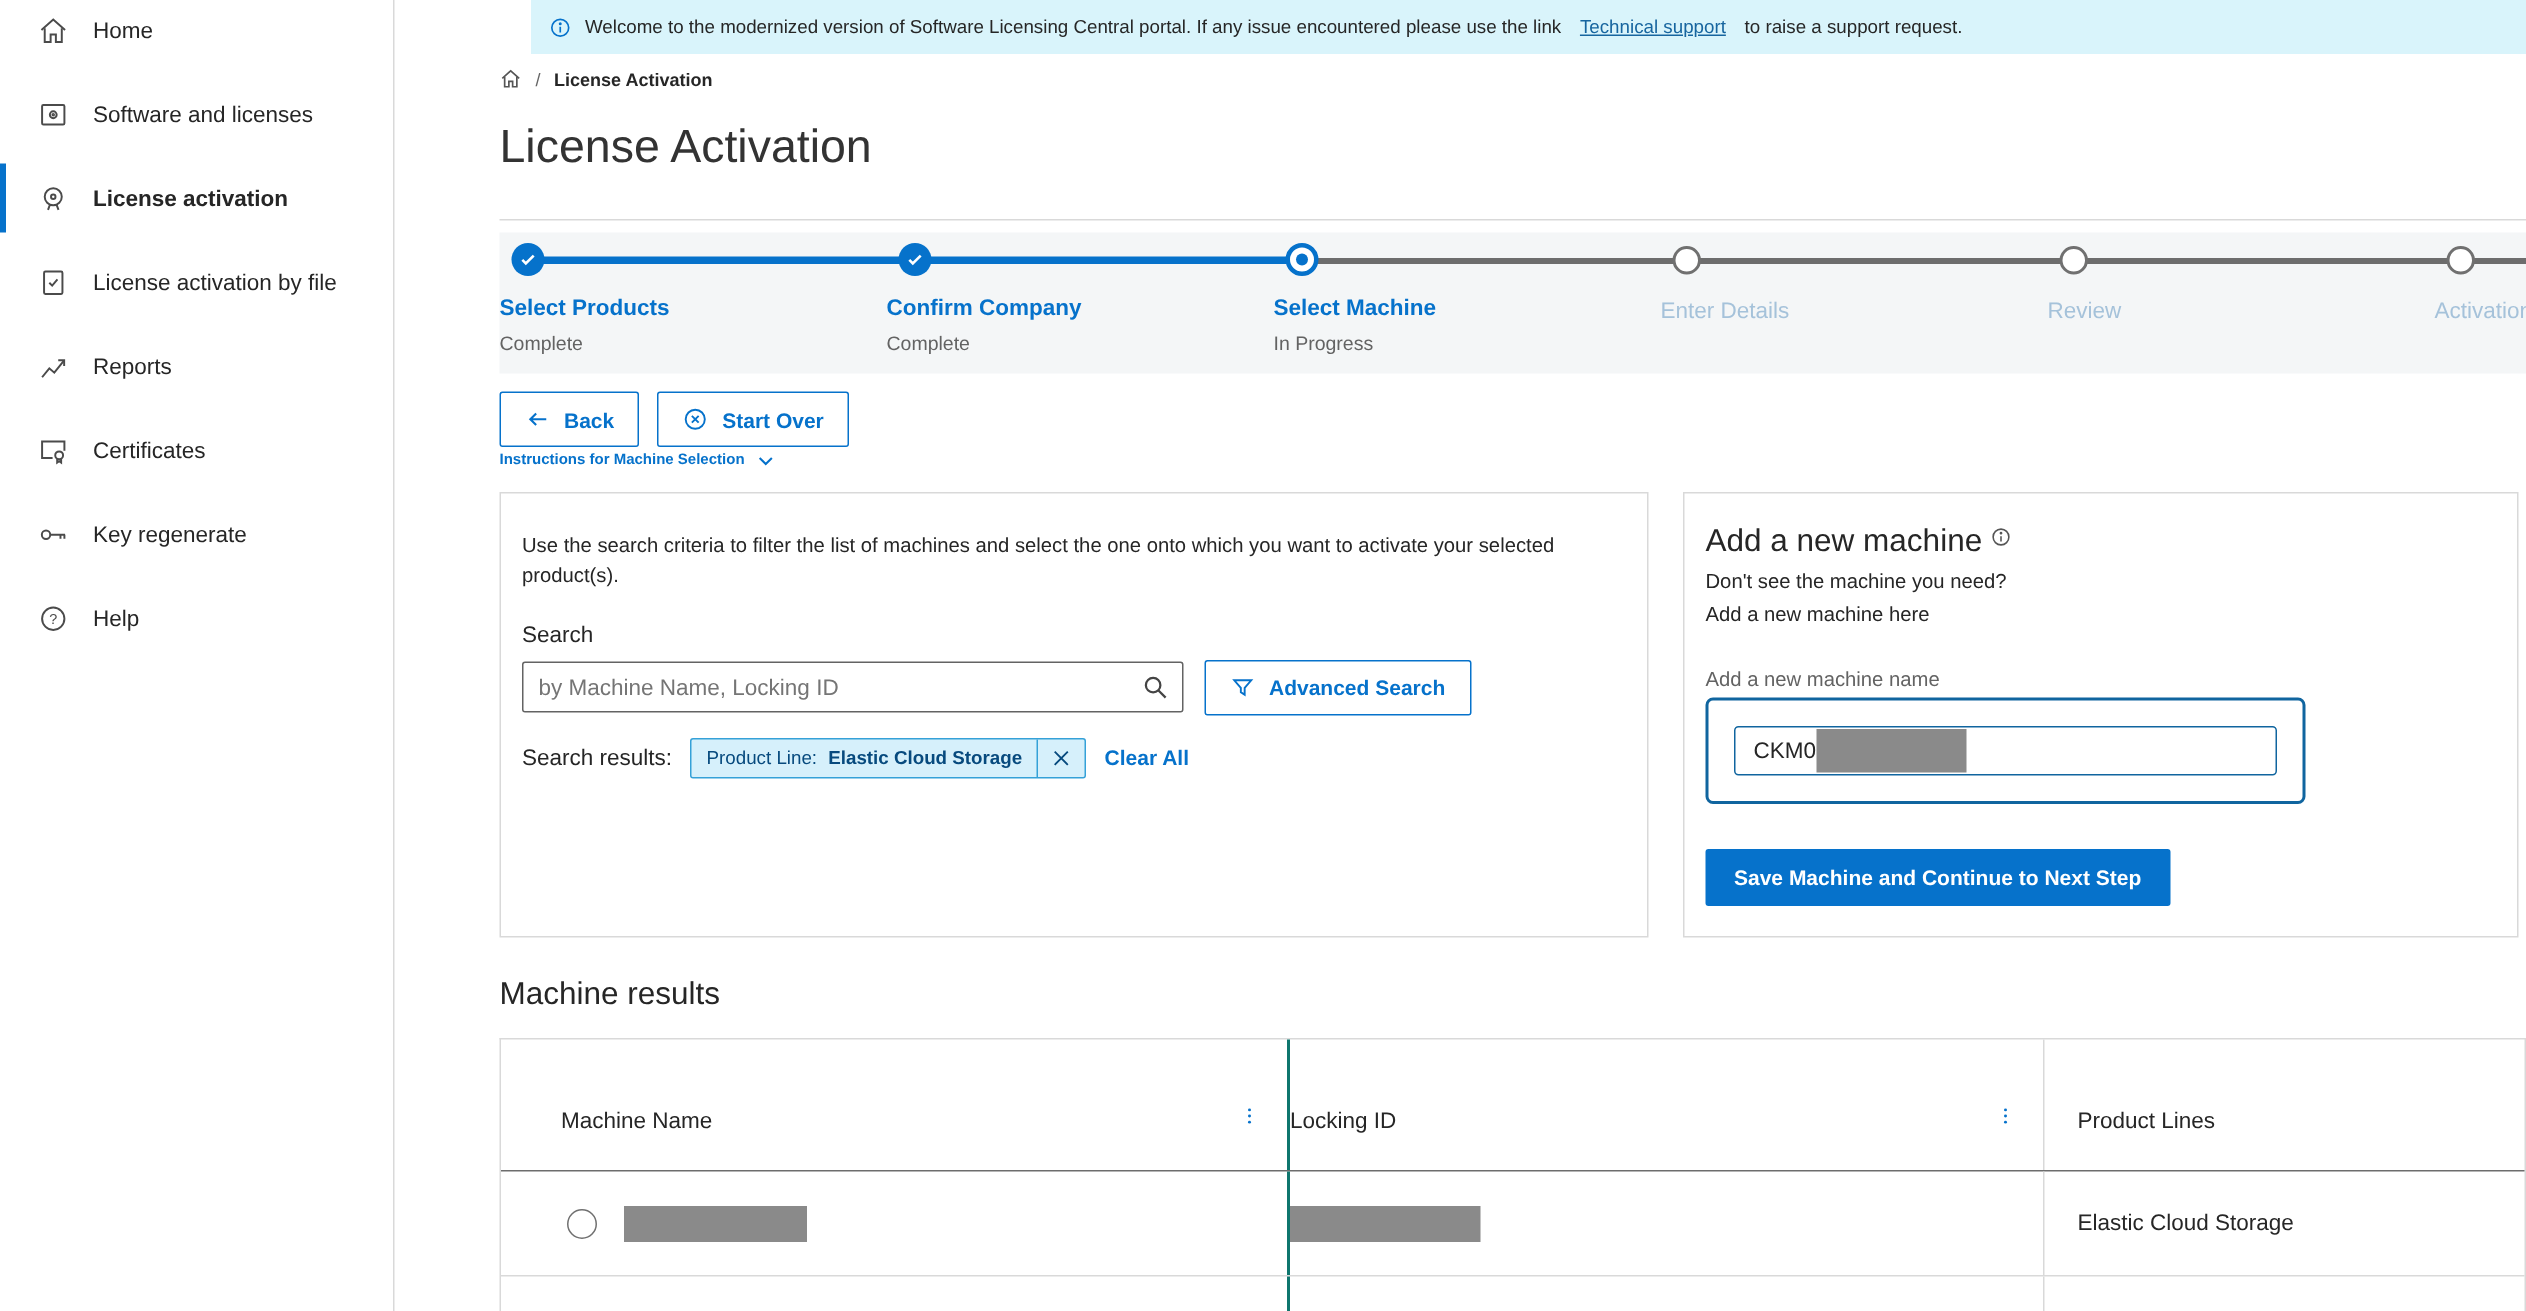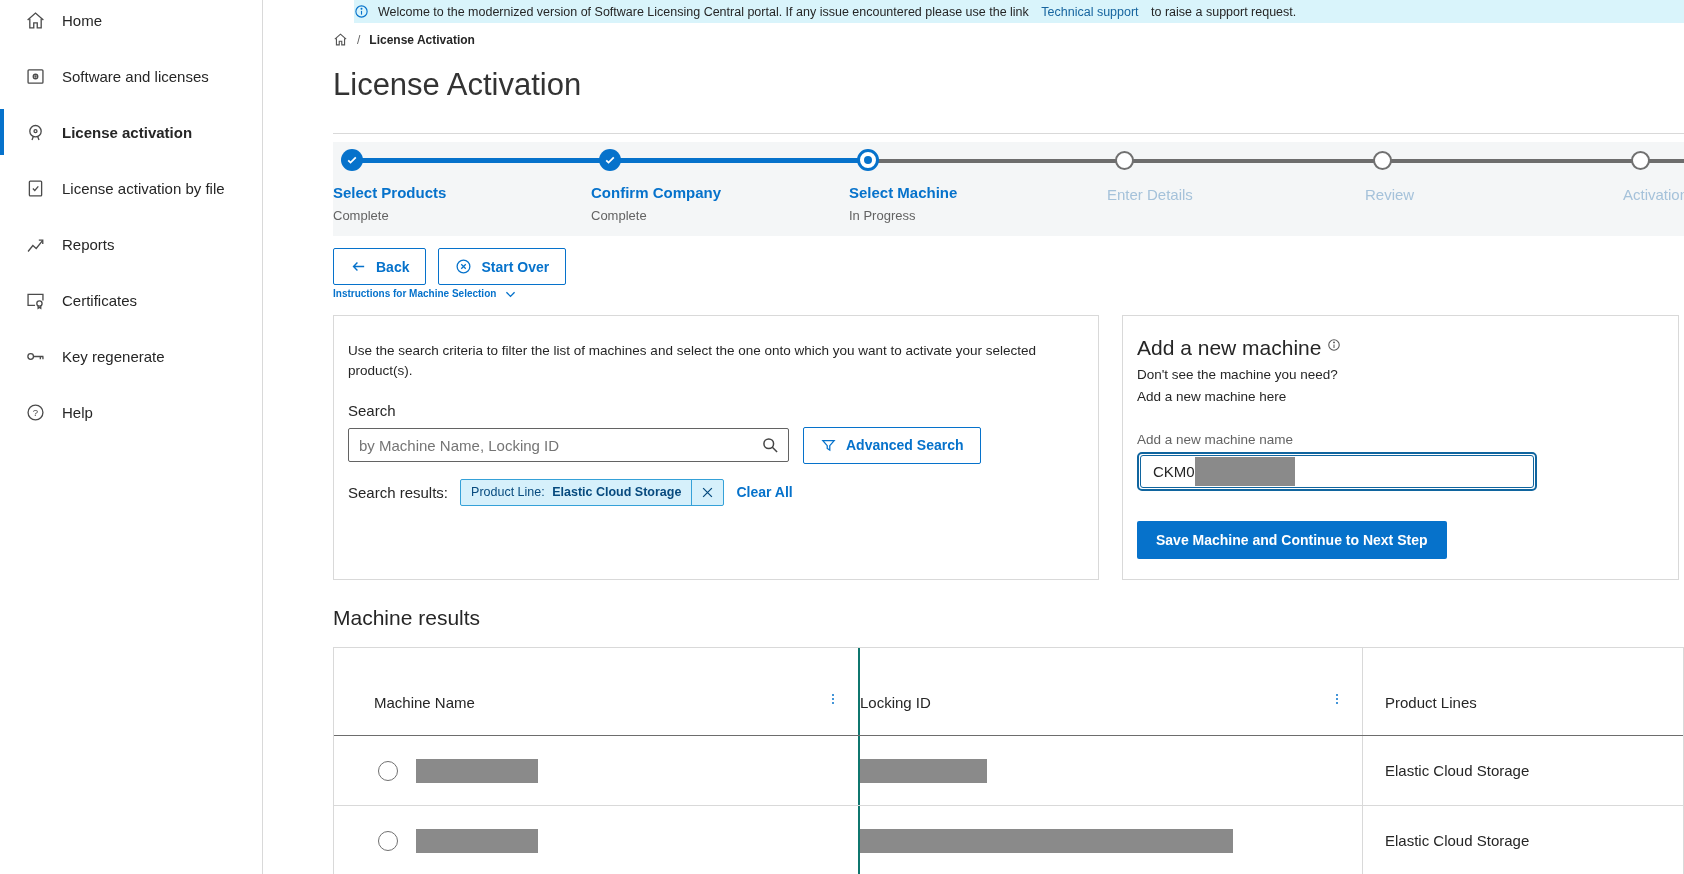--- a/index.html
+++ b/index.html
@@ -15,24 +15,24 @@
   .sidebar { width:263px; min-width:263px; border-right:1px solid #d9d9d9; background:#fff; margin-top:-8px; }
   .nav-item { display:flex; align-items:center; gap:16px; height:56px; padding-left:25px; position:relative; font-size:15px; cursor:pointer; }
   .nav-item.active { font-weight:bold; }
   .nav-item.active::before { content:""; position:absolute; left:0; top:5px; bottom:5px; width:4px; background:#0672cb; }
   .nav-icon { width:21px; height:21px; color:#4b4b4b; flex:none; }
   .nav-icon svg { width:100%; height:100%; }
 
   
   .main { flex:1; position:relative; overflow:hidden; padding-left:70px; }
 
-  .banner { margin-left:21px; height:23px; background:#d9f4fb; display:flex; align-items:center; gap:9px; font-size:12.5px; color:#262626; }
+  .banner { margin-left:21px; height:36px; background:#d9f4fb; display:flex; align-items:center; gap:9px; padding-left:12px; font-size:12.5px; color:#262626; }
   .banner-icon { width:15px; height:15px; color:#0672cb; flex:none; }
   .banner-icon svg { width:100%; height:100%; }
-  .banner-link { color:#17659f; cursor:pointer; white-space:pre; }
+  .banner-link { text-decoration:underline; color:#17659f; cursor:pointer; white-space:pre; }
   .banner-text { white-space:pre; }
 
   .breadcrumb { display:flex; align-items:center; gap:9px; margin-top:9px; font-size:12px; }
   .crumb-home { width:15px; height:15px; color:#555; cursor:pointer; }
   .crumb-home svg { width:100%; height:100%; }
   .crumb-sep { color:#666; }
   .crumb-current { font-weight:bold; }
 
   .page-title { font-size:31px; font-weight:400; color:#333; margin:20px 0 0 0; }
   .title-divider { border:none; border-top:1px solid #d9d9d9; margin:30px 0 8px 0; }
@@ -84,21 +84,21 @@
   .chip-value { font-weight:bold; }
   .chip-x { display:flex; align-items:center; padding:0 8px; border-left:1px solid #35a1d8; color:#074a7e; cursor:pointer; }
   .chip-x svg { width:15px; height:15px; }
   .clear-all { color:#0672cb; font-weight:bold; font-size:14px; cursor:pointer; }
 
   .add-title-row { display:flex; gap:6px; align-items:flex-start; }
   .info-icon { width:14px; height:14px; color:#555; margin-top:2px; cursor:pointer; }
   .info-icon svg { width:100%; height:100%; }
   .add-line { font-size:13.5px; line-height:1.55; margin-top:5px; }
   .add-label { font-size:13.5px; color:#636363; margin-top:24px; }
-  .focus-input-outer { margin-top:5px; width:400px; border:2px solid #10659f; border-radius:5px; padding:1px; }
+  .focus-input-outer { margin-top:5px; width:400px; border:2px solid #10659f; border-radius:5px; padding:17px; }
   .focus-input-inner { border:1px solid #10659f; border-radius:3px; height:33px; display:flex; align-items:center; padding-left:12px; font-size:15px; cursor:text; }
   .redact { background:#8a8a8a; display:inline-block; }
   .redact.input-bar { width:100px; height:29px; }
   .btn-primary { margin-top:30px; background:#0672cb; color:#fff; font-weight:bold; font-size:14px; border:none; height:38px; padding:0 19px; border-radius:2px; cursor:pointer; font-family:inherit; }
 
   
   .results-title { font-size:21px; font-weight:400; margin-top:26px; }
   .table { margin-top:15px; border:1px solid #d9d9d9; border-bottom:none; }
   .thead { display:flex; height:88px; border-bottom:1px solid #6d6d6d; }
   .th { display:flex; align-items:center; position:relative; font-size:15px; padding-top:22px; }

